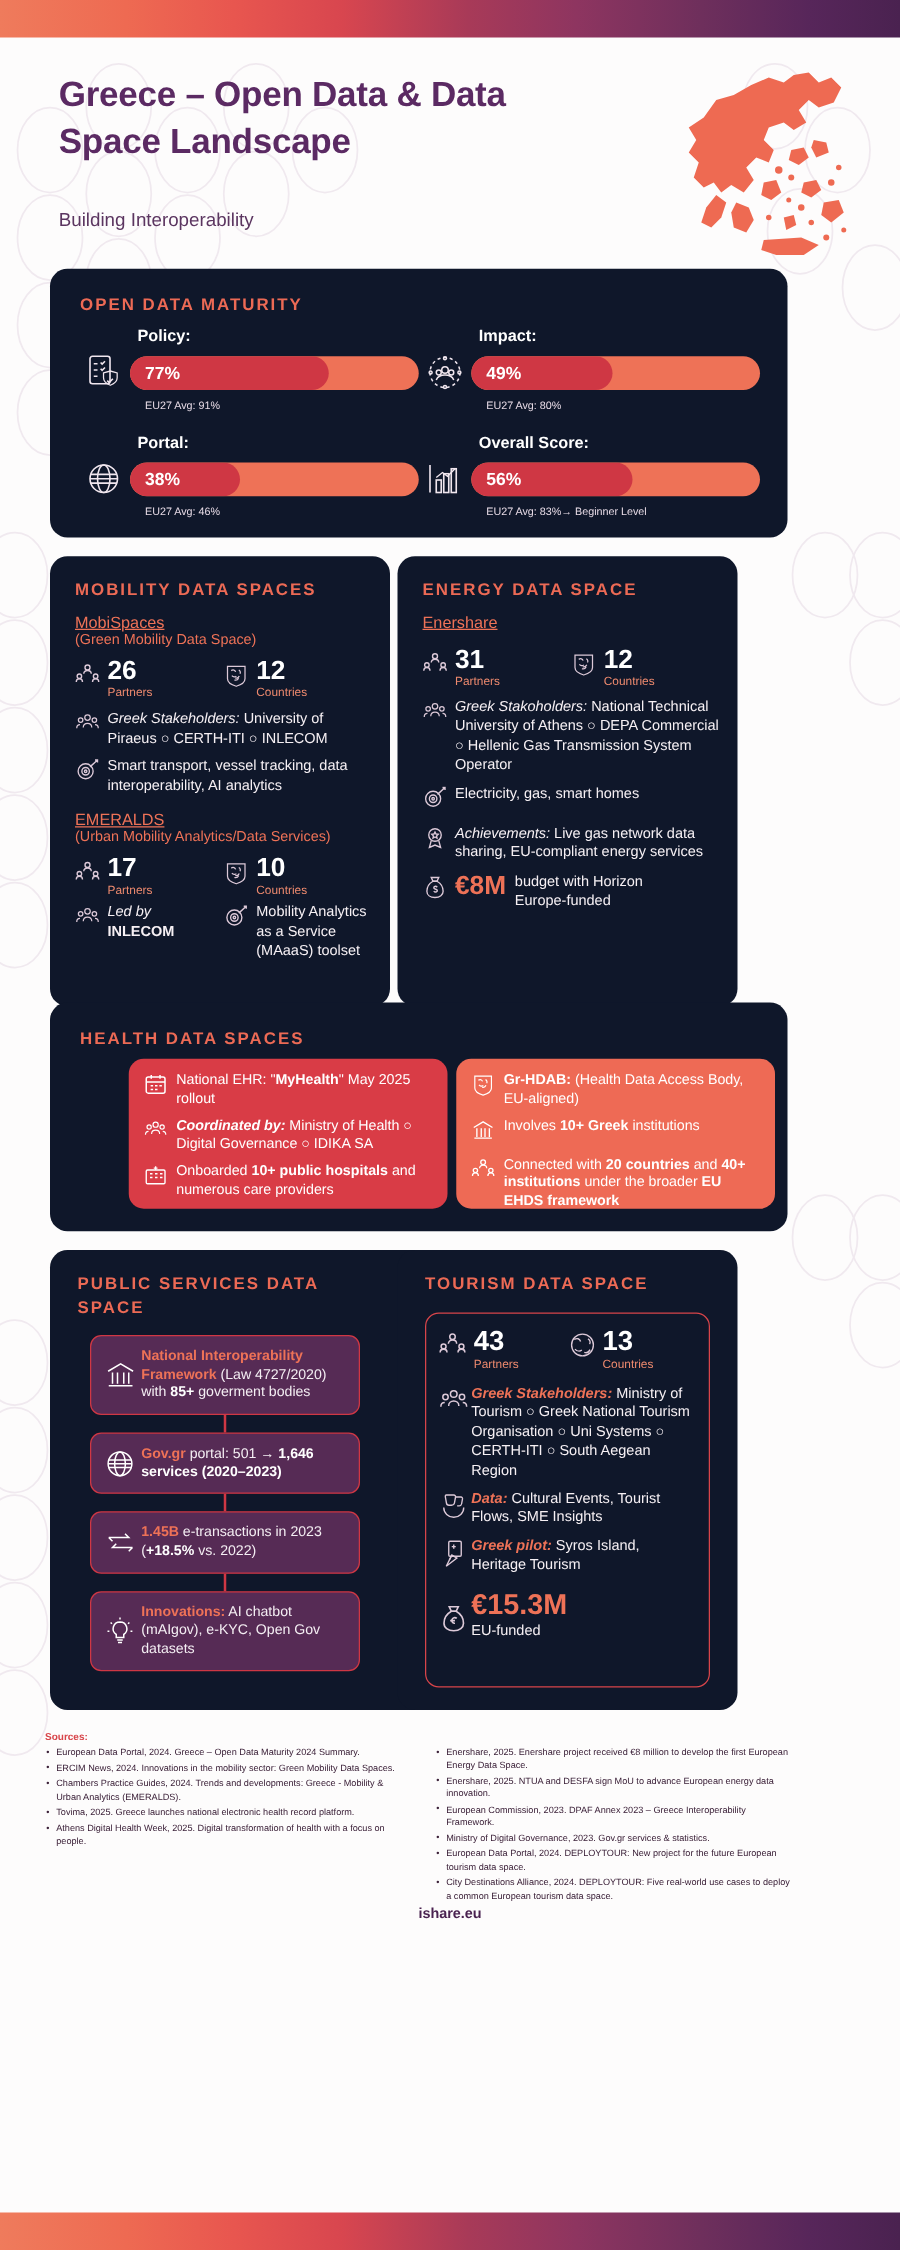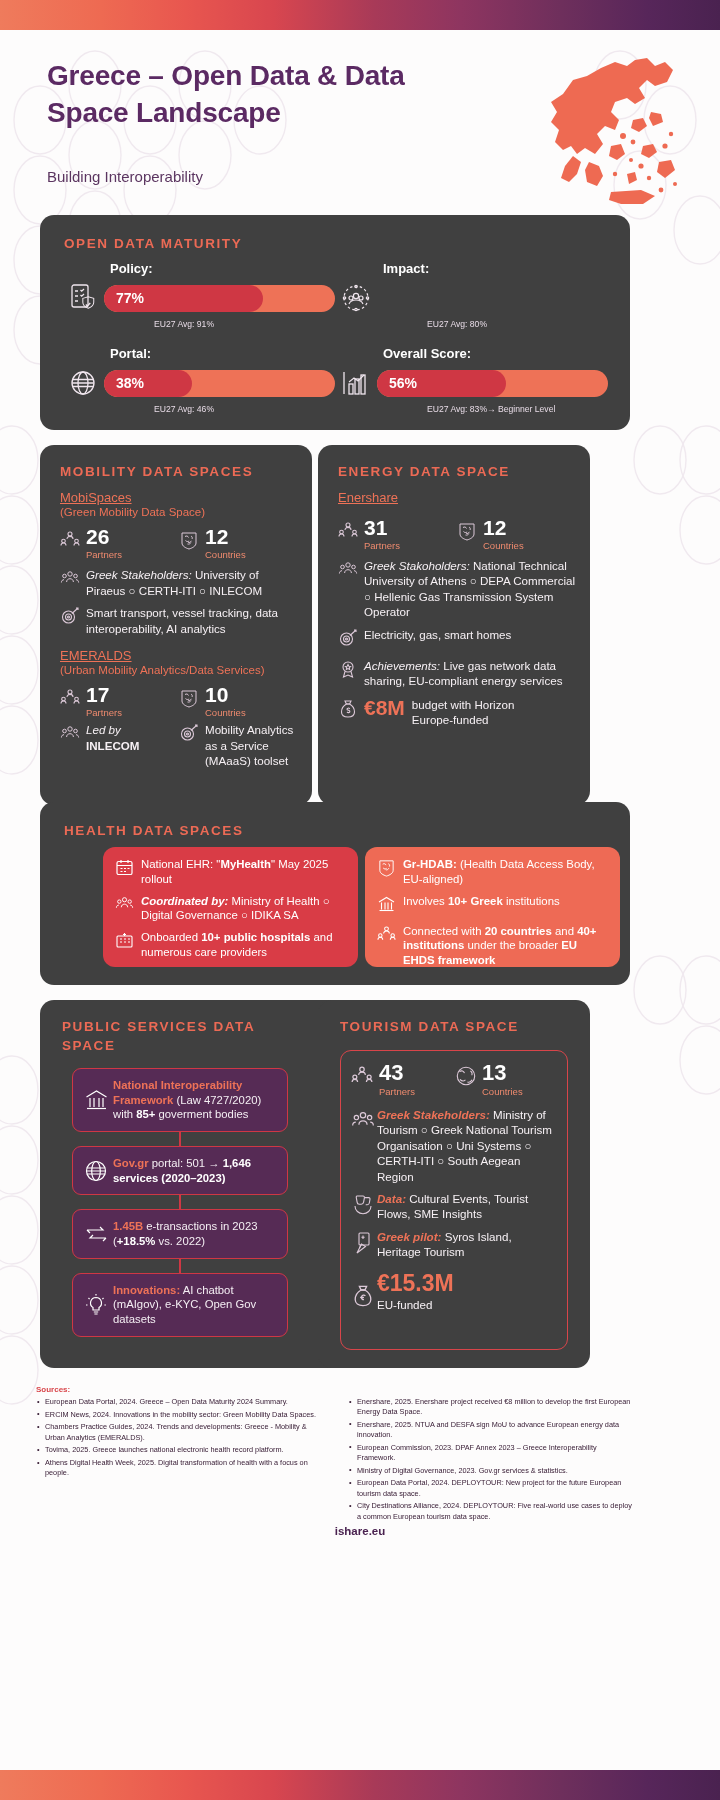--- a/index.html
+++ b/index.html
@@ -35,21 +35,21 @@
   }
   .header-sub {
     position: absolute; left: 47px; top: 138px;
     font-size: 15px; color: #5b3560; font-weight: normal;
   }
   .greece-map { position: absolute; right: 30px; top: 20px; }
 
   
   .panel {
     position: absolute;
-    background: #404040;
+    background: #0f172a;
     border-radius: 14px;
   }
   .panel-title {
     color: #ec6a55;
     font-size: 13.5px;
     font-weight: bold;
     letter-spacing: 1.6px;
     text-transform: uppercase;
     line-height: 1.4;
   }
@@ -69,21 +69,21 @@
     background: #ee7257; flex: 1 1 auto; overflow: hidden;
   }
   .mat-fill {
     position: absolute; left: 0; top: 0; height: 27px; border-radius: 14px;
     background: #cf3744;
   }
   .mat-val {
     position: absolute; left: 12px; top: 0; height: 27px; line-height: 27px;
     color: #fff; font-size: 14px; font-weight: bold; z-index: 2;
   }
-  .mat-avg { margin-left: 62px; margin-top: 3px; font-size: 8.6px; color: #e7dbe6; padding-left: 30px; }
+  .mat-avg { margin-left: 24px; margin-top: 3px; font-size: 8.6px; color: #e7dbe6; padding-left: 30px; }
 
   
   #mobility { left: 40px; top: 445px; width: 272px; height: 360px; }
   #energy   { left: 318px; top: 445px; width: 272px; height: 360px; }
   .sect-pad { position: absolute; left: 20px; top: 18px; right: 14px; }
 
   .proj-name {
     color: #ee7257; font-size: 13px; font-weight: normal;
     text-decoration: underline; margin-top: 12px;
   }
@@ -269,20 +269,24 @@
               <circle cx="15" cy="13" r="2.6"></circle>
               <circle cx="10" cy="15" r="2"></circle>
                 <circle cx="20" cy="15" r="2"></circle>
               <path d="M8 21c1-2.6 3.6-4 7-4s6 1.4 7 4"></path>
               <circle cx="15" cy="3.5" r="1.2"></circle>
                 <circle cx="26.5" cy="15" r="1.2"></circle>
               <circle cx="15" cy="26.5" r="1.2"></circle>
                 <circle cx="3.5" cy="15" r="1.2"></circle>
             </svg>
           </div>
+          <div class="mat-bar">
+            <div class="mat-fill" style="width:49%"></div>
+            <span class="mat-val">49%</span>
+          </div>
         </div>
         <div class="mat-avg">EU27 Avg: 80%</div>
       </div>
 
       <div class="mat-cell" style="left:0;top:85px;">
         <div class="mat-label">Portal:</div>
         <div class="mat-row">
           <div class="mat-icon">
             <svg width="28" height="28" viewBox="0 0 28 28" fill="none" stroke="#f0e6ee" stroke-width="1.3">
               <circle cx="14" cy="14" r="11"></circle>

